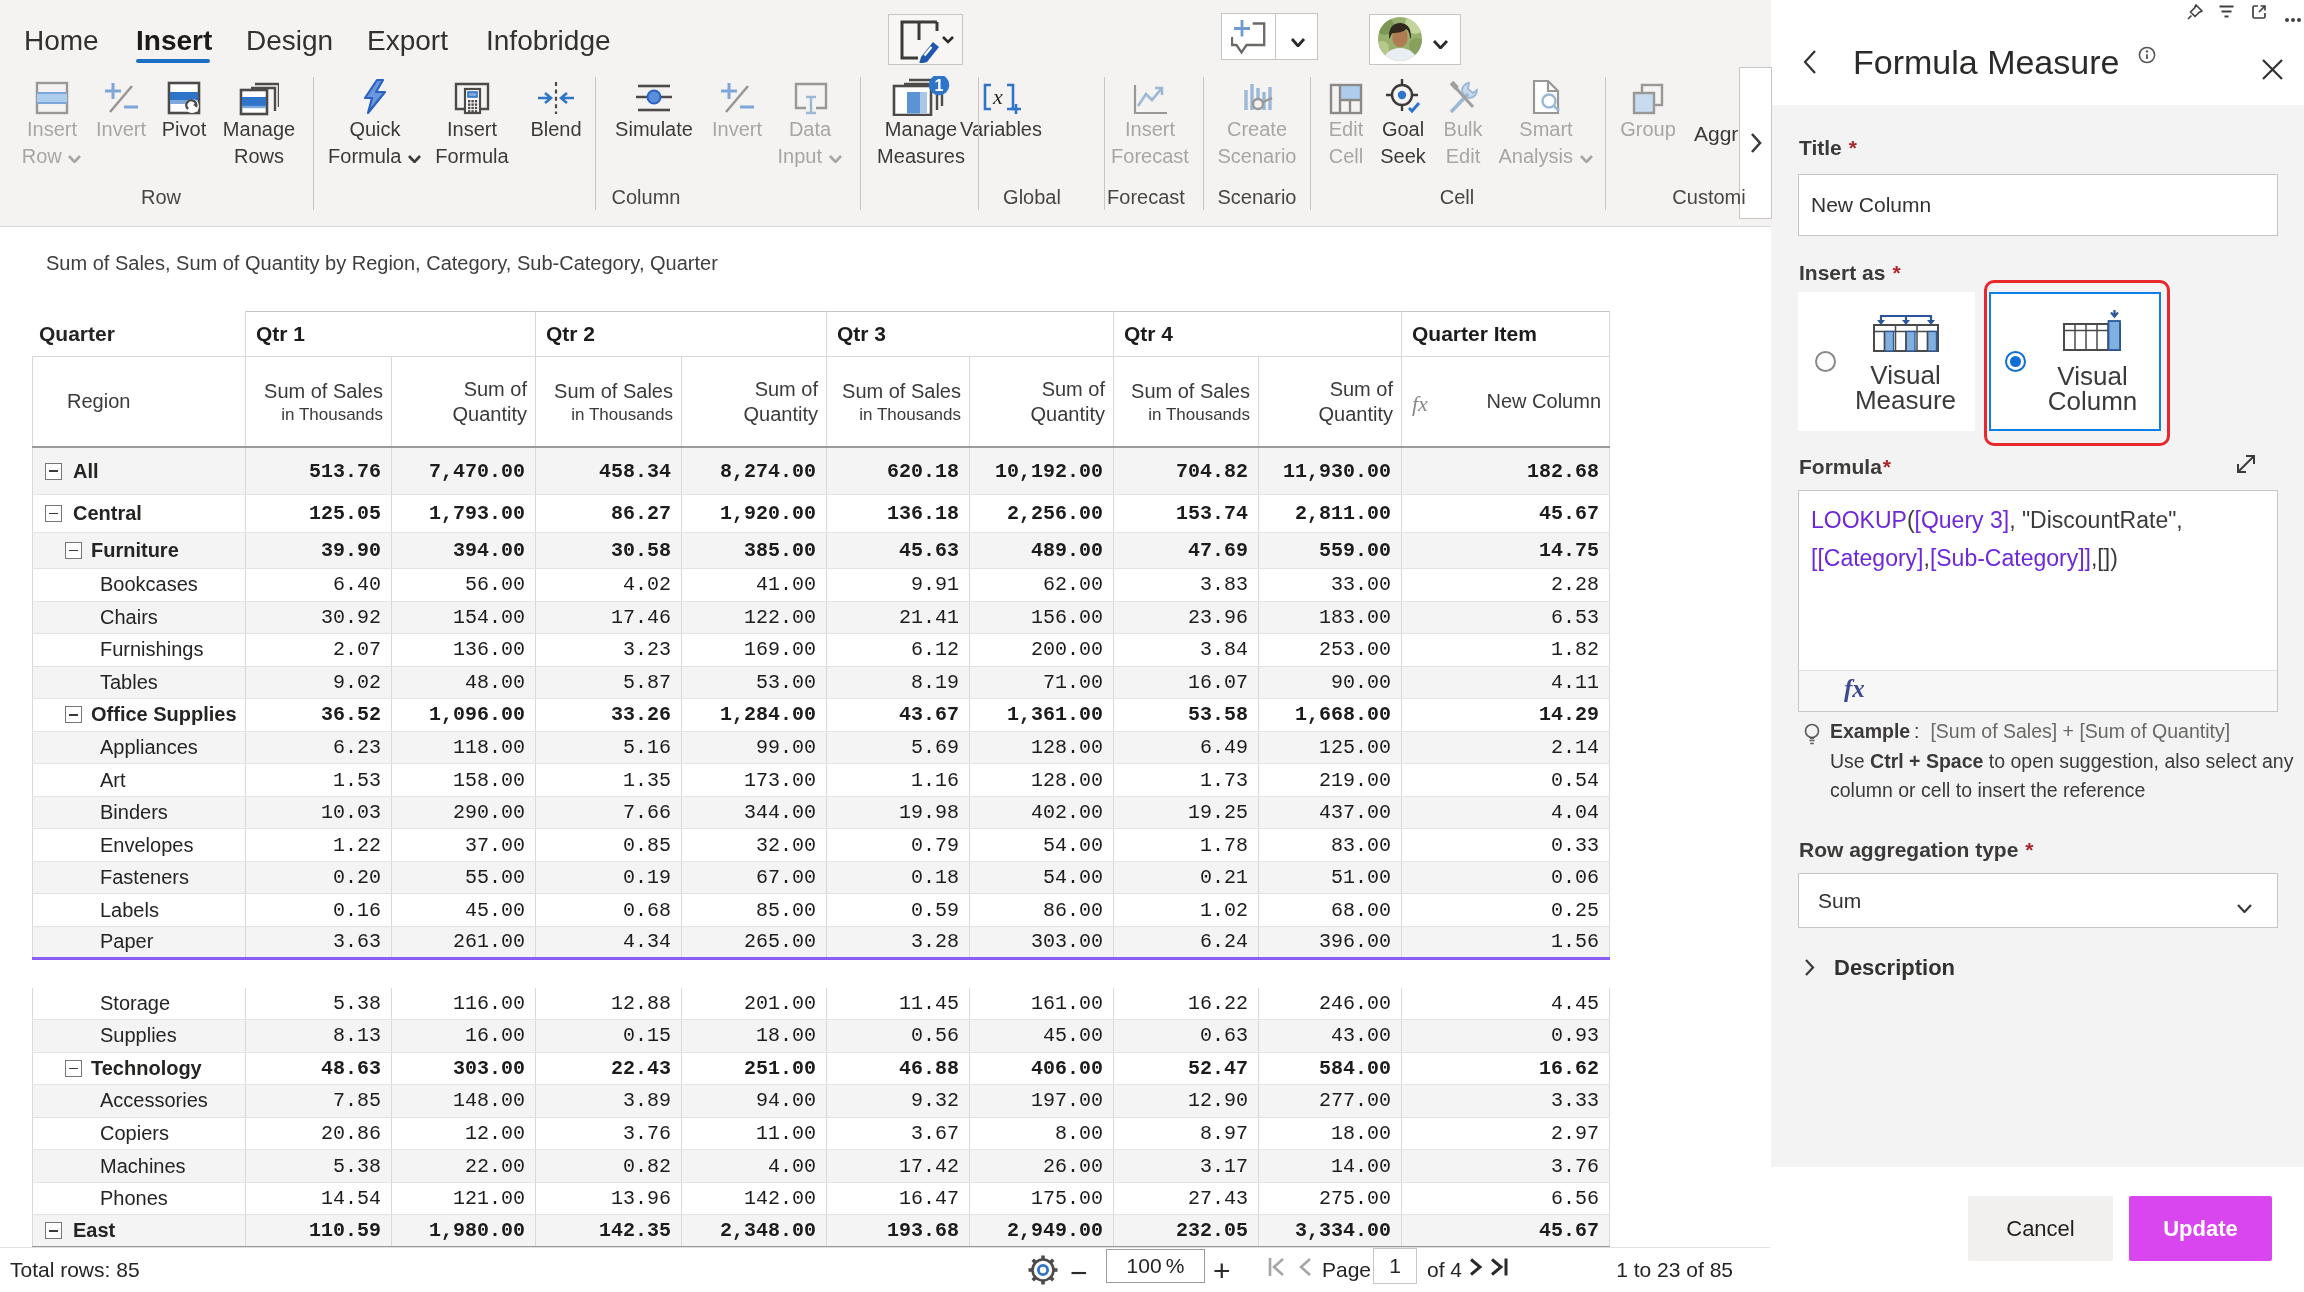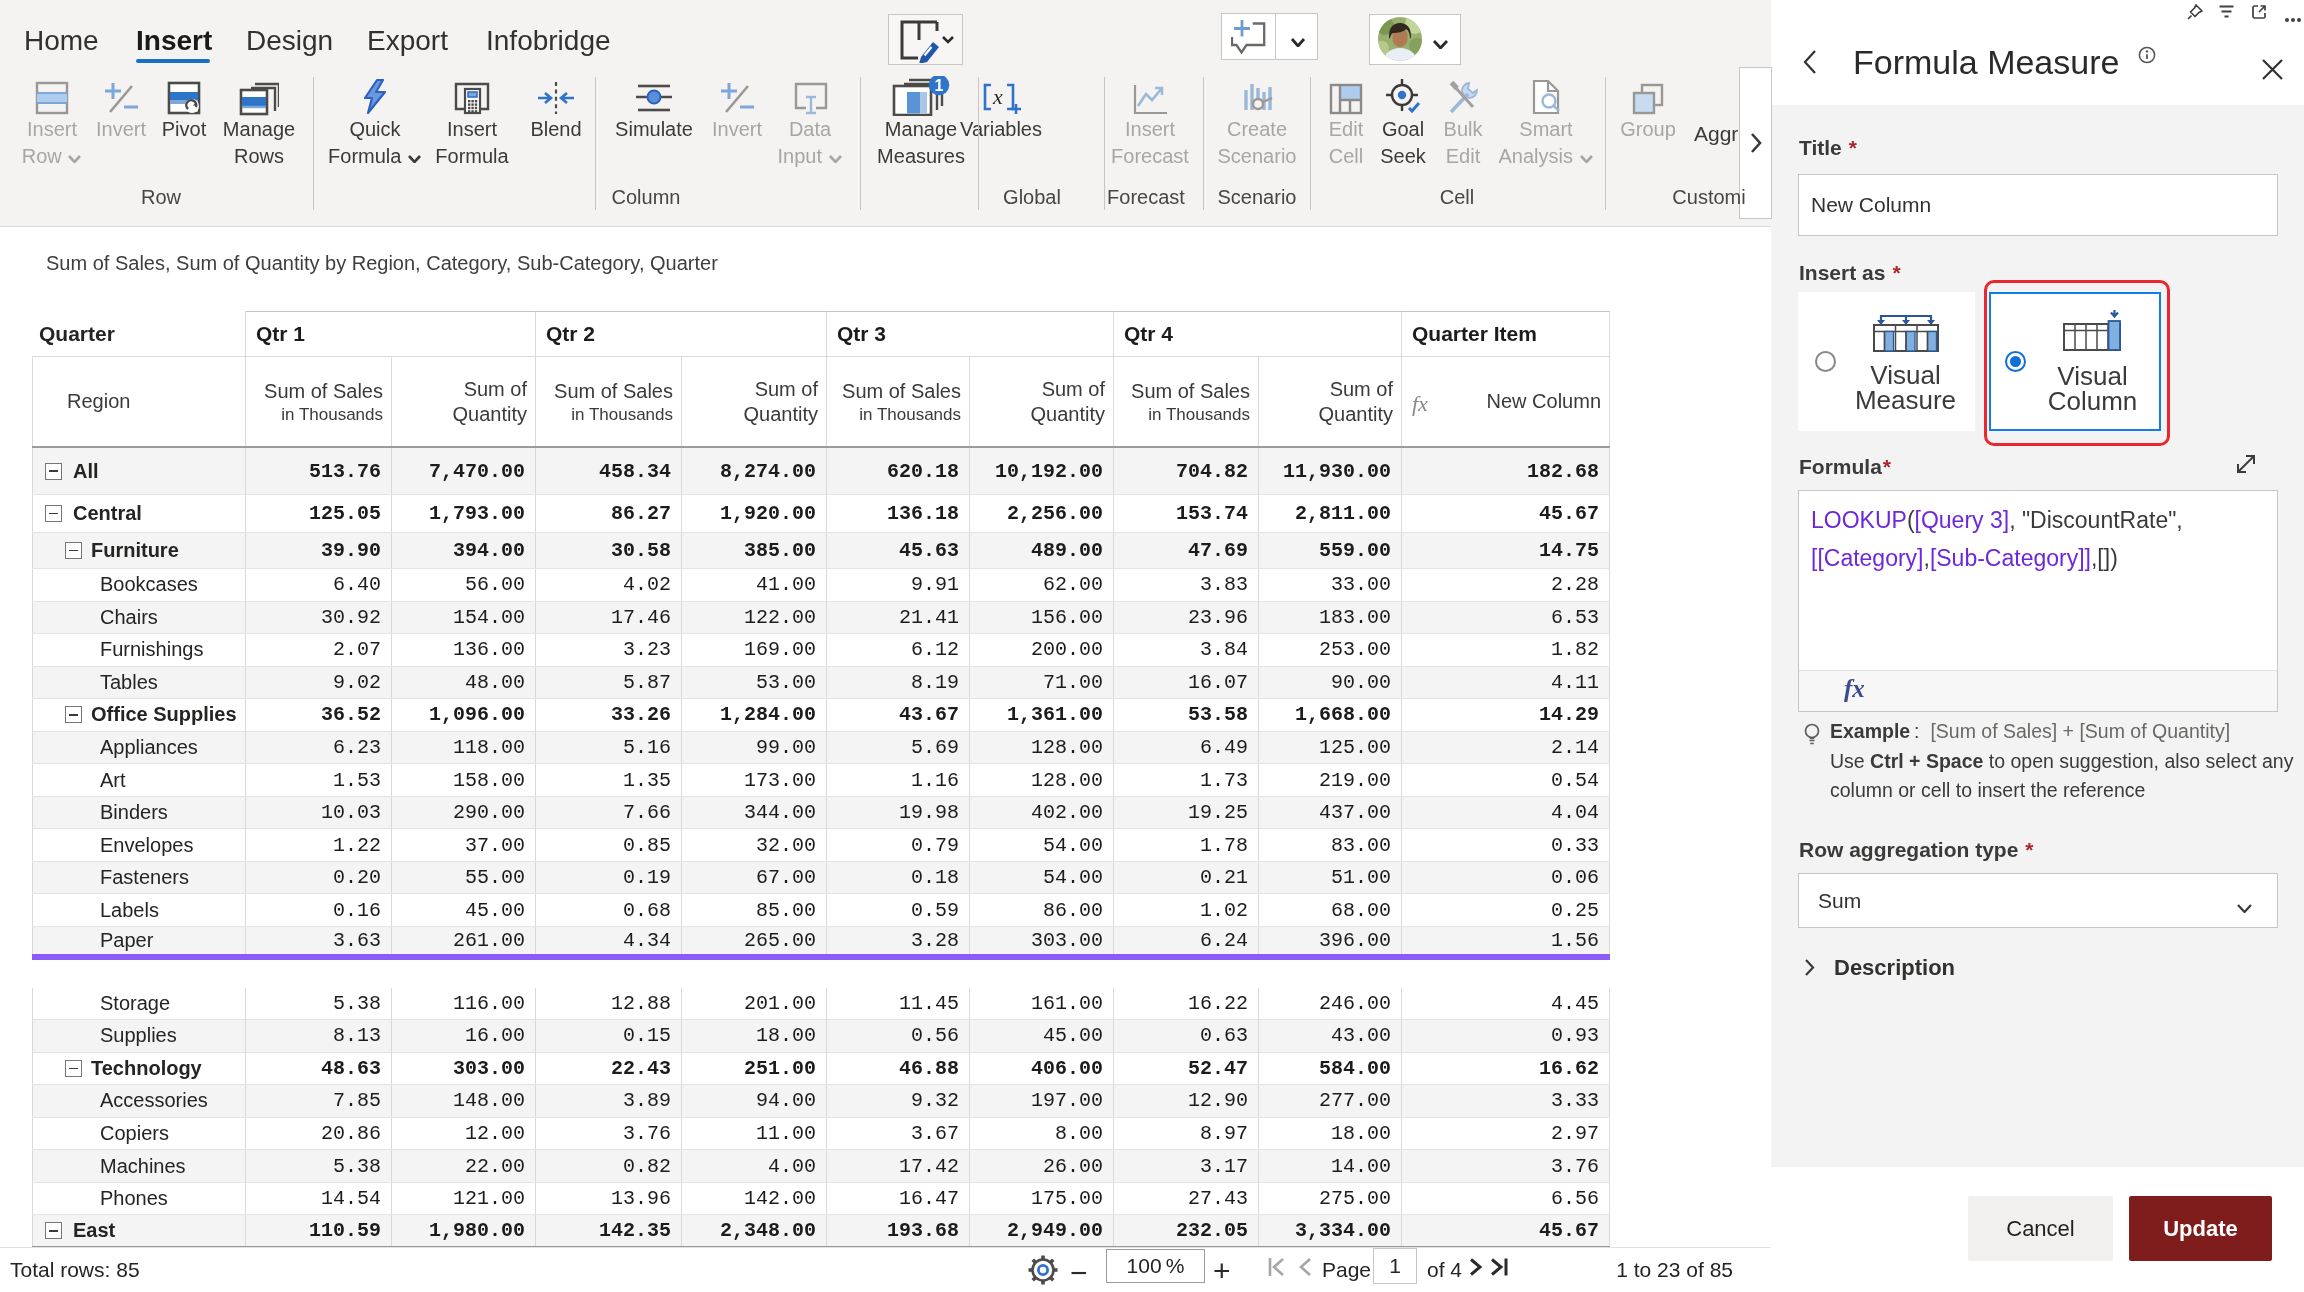--- a/index.html
+++ b/index.html
@@ -46,21 +46,21 @@
 .plbl{position:absolute;font-size:21px;font-weight:700;color:#3b3a39}
 .req{color:#ae2328;margin-left:7px;font-weight:700}
 .pinput{position:absolute;left:27px;width:480px;background:#fff;border:1px solid #c8c6c4;display:flex;align-items:center;font-size:21px;color:#323130}
 #fbox{position:absolute;left:27px;top:490px;width:480px;height:222px;background:#fff;border:1px solid #c8c6c4}
 #fxbar{position:absolute;left:0;bottom:0;width:100%;height:41px;background:#f7f7f7;border-top:1px solid #e2e0de}
 .code{font-size:23px;color:#3b3a39;line-height:38px}
 .cblue{color:#6d28d9}
 #foot{position:absolute;left:0;top:1167px;width:533px;height:125px;background:#fff}
 .btn{position:absolute;top:29px;height:65px;display:flex;align-items:center;justify-content:center;font-size:22px;border-radius:2px}
 #cancel{left:197px;width:145px;background:#f1f0ef;color:#201f1e}
-#update{left:358px;width:143px;background:#7f1d1d;color:#fff;font-weight:700}
+#update{left:358px;width:143px;background:#d946ef;color:#fff;font-weight:700}
 .card{position:absolute;top:292px;height:139px;background:#fff;display:flex;align-items:center}
 .cardtxt{font-size:26px;line-height:25px;color:#3b3a39;text-align:center}
 </style></head><body>
 <div id="ribbon">
     <div class="tab" style="left:24px">Home</div>
     <div class="tab act" style="left:136px">Insert</div>
     <div class="tab" style="left:246px">Design</div>
     <div class="tab" style="left:367px">Export</div>
     <div class="tab" style="left:486px">Infobridge</div>
     <div id="tabline"></div>
@@ -554,21 +554,21 @@
       <div class="tc c1 num ">0.16</div>
       <div class="tc c2 num ">45.00</div>
       <div class="tc c3 num ">0.68</div>
       <div class="tc c4 num ">85.00</div>
       <div class="tc c5 num ">0.59</div>
       <div class="tc c6 num ">86.00</div>
       <div class="tc c7 num ">1.02</div>
       <div class="tc c8 num ">68.00</div>
       <div class="tc c9 num ">0.25</div>
     </div>
-    <div class="trow strip" style="height:32.55px;border-bottom:6px solid #8b5cf6;">
+    <div class="trow strip" style="height:32.55px;border-bottom:3px solid #8b5cf6;">
       <div class="tc c0 lab "><span style="width:67px"></span>Paper</div>
       <div class="tc c1 num ">3.63</div>
       <div class="tc c2 num ">261.00</div>
       <div class="tc c3 num ">4.34</div>
       <div class="tc c4 num ">265.00</div>
       <div class="tc c5 num ">3.28</div>
       <div class="tc c6 num ">303.00</div>
       <div class="tc c7 num ">6.24</div>
       <div class="tc c8 num ">396.00</div>
       <div class="tc c9 num ">1.56</div>

